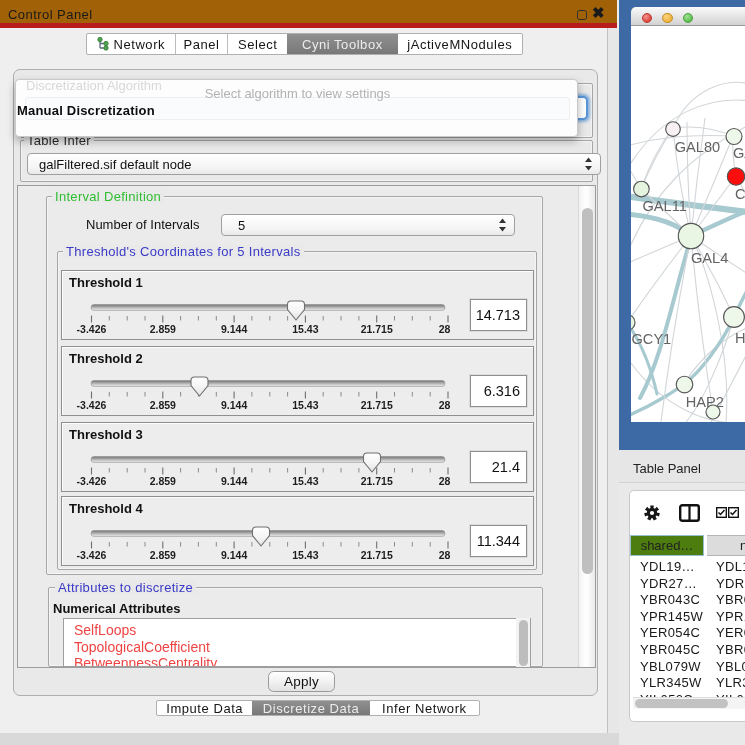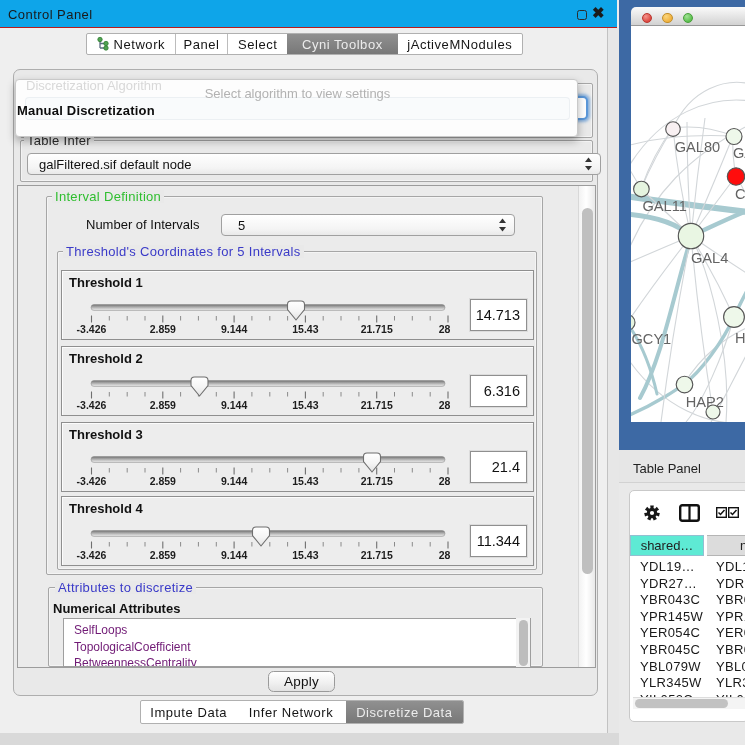--- a/index.html
+++ b/index.html
@@ -1,66 +1,66 @@
 <!DOCTYPE html>
 <html><head><meta charset="utf-8"><style>
 
 *{margin:0;padding:0;box-sizing:border-box}
 html,body{width:745px;height:745px;overflow:hidden;background:#ededed;
  font-family:"Liberation Sans",sans-serif;-webkit-font-smoothing:antialiased}
 .abs{position:absolute}
-#titlebar{position:absolute;left:0;top:0;width:617px;height:28px;background:#0ea5e9;
- border-bottom:1px solid #b91c1c}
+#titlebar{position:absolute;left:0;top:0;width:617px;height:28px;background:#a16207;
+ border-bottom:5px solid #b91c1c}
 #titlebar .t{position:absolute;left:8px;top:7px;font-size:13px;letter-spacing:0.45px;color:#1a1a1a}
 #floaticon{position:absolute;left:577px;top:10px;width:10px;height:10px;border:1.6px solid #2c2c2c;border-radius:2.5px}
 #closeicon{position:absolute;left:592px;top:4px;font-size:15px;font-weight:bold;color:#1a1a1a}
 #winbody{position:absolute;left:0;top:28px;width:608px;height:705px;background:#efefef;border-right:1px solid #c2c2c2}
 #deskr{position:absolute;left:608px;top:28px;width:11px;height:705px;background:#e7e7e7}
 #deskb{position:absolute;left:0;top:733px;width:619px;height:12px;background:#d9d9d9}
 .seg{position:absolute;background:#fff;border:1px solid #b0b0b0;display:flex;align-items:center}
 .seg .s{height:100%;display:flex;align-items:center;justify-content:center;font-size:13px;letter-spacing:0.55px;color:#151515;position:relative}
 .seg .sep{width:1px;height:100%;background:#bcbcbc}
 .seg .dark{background:linear-gradient(#909090,#787878);color:#ececec}
 #toptabs{left:86px;top:33px;width:437px;height:22px;border-radius:2px;overflow:hidden}
-#bottabs{left:140px;top:700px;width:324px;height:24px;border-radius:2px;overflow:hidden}
+#bottabs{left:156px;top:700px;width:324px;height:16px;border-radius:2px;overflow:hidden}
 #content{position:absolute;left:13px;top:69px;width:585px;height:627px;background:#e9e9e9;
  border:1px solid #aeaeae;border-radius:7px}
 .group{position:absolute;border:1px solid #a6a6a6;border-radius:2px;box-shadow:inset 0 0 0 1px rgba(255,255,255,.45)}
 .gtitle{position:absolute;font-size:13px;letter-spacing:0.3px;color:#2b2b2b;background:#e9e9e9;padding:0 3px;line-height:13px}
 .combo{position:absolute;height:22px;background:linear-gradient(#ffffff,#f4f4f4 70%,#e9e9e9);
  border:1px solid #a0a0a0;border-radius:4px;display:flex;align-items:center}
 .combo .ctext{font-size:13px;color:#111;white-space:nowrap}
 .combo .carr{position:absolute;right:7px;top:3px}
 #scrollpane{position:absolute;left:17px;top:185px;width:579px;height:483px;background:#ebebeb;border:1px solid #9c9c9c}
 #vtrack{position:absolute;left:578px;top:186px;width:17px;height:481px;background:linear-gradient(to right,#f2f2f2,#ffffff 45%,#e9e9e9);border-left:1px solid #d8d8d8}
 #vthumb{position:absolute;left:581.5px;top:208px;width:11px;height:366px;background:#bfbfbf;border-radius:5.5px}
 .tbox{position:absolute;left:61px;width:473px;height:70px;background:#ededed;border:1px solid #8f8f8f;box-shadow:inset 1px 1px 0 rgba(255,255,255,.8)}
 .ttitle{position:absolute;left:7px;top:4px;font-size:13px;font-weight:bold;color:#111}
 .tval{position:absolute;left:408px;top:28px;width:57px;height:32px;background:#fff;border:1px solid #8f8f8f;
  box-shadow:0 0 0 1px #dcdcdc;font-size:14.5px;color:#111;text-align:right;line-height:30px;padding-right:6px}
 .blue{color:#3a3ac8}
 .green{color:#2fbe2f}
 #alist{position:absolute;left:63px;top:618px;width:468px;height:49px;background:#fff;border:1px solid #9e9e9e;overflow:hidden}
-#alist .li{font-size:12px;color:#701a75;line-height:16.5px;padding-left:10px;white-space:nowrap}
+#alist .li{font-size:14px;color:#ef4444;line-height:16.5px;padding-left:10px;white-space:nowrap}
 #ltrack{position:absolute;left:516px;top:618px;width:14px;height:49px;background:#f3f3f3}
 #lthumb{position:absolute;left:518.5px;top:620px;width:9px;height:46px;background:#bdbdbd;border-radius:4.5px}
 #applybtn{position:absolute;left:268px;top:671px;width:67px;height:21px;background:linear-gradient(#ffffff,#efefef 60%,#e2e2e2);
  border:1px solid #9a9a9a;border-radius:5.5px;font-size:13.5px;letter-spacing:0.2px;color:#111;text-align:center;line-height:19px}
 #popup{position:absolute;left:15px;top:79px;width:563px;height:58px;background:#fdfdfd;border:1px solid #c9c9c9;
  border-radius:4px;box-shadow:0 4px 9px rgba(0,0,0,.3);z-index:40}
 #netpanel{position:absolute;left:619px;top:0;width:126px;height:450px;background:#3d69a4}
 #mactitle{position:absolute;left:631px;top:7px;width:114px;height:19px;border-top-left-radius:5px;
  background:linear-gradient(#fafafa,#d2d2d2);border-bottom:1px solid #989898}
 .light{position:absolute;top:12.5px;width:10.5px;height:10.5px;border-radius:50%}
 #canvas{position:absolute;left:631px;top:26px;width:114px;height:396px;background:#fff;overflow:hidden}
 #tablepanel{position:absolute;left:619px;top:450px;width:126px;height:295px;background:#e9e9e9}
 #tptitle{position:absolute;left:619px;top:450px;width:126px;height:33px;background:#e6e6e6;border-bottom:1px solid #d2d2d2}
 #tptitle span{position:absolute;left:14px;top:11px;font-size:13px;color:#222}
 #tcontainer{position:absolute;left:629px;top:490px;width:120px;height:232px;background:#fff;border:1px solid #c9c9c9;border-radius:5px}
-#thead1{position:absolute;left:630px;top:535px;width:74px;height:21px;background:#5eead4;border:1px solid #93bfd1;
+#thead1{position:absolute;left:630px;top:535px;width:74px;height:21px;background:#4d7c0f;border:1px solid #93bfd1;
  font-size:13px;color:#222;text-align:center;line-height:20px}
 #thead2{position:absolute;left:707px;top:535px;width:38px;height:21px;background:#dcdcdc;border-top:1px solid #b5b5b5;border-bottom:1px solid #b5b5b5;overflow:hidden}
 #trows{position:absolute;left:633px;top:556px;width:112px;height:141px;overflow:hidden;background:#fff}
 .trow{position:absolute;left:0;width:112px;height:17px;font-size:13px;letter-spacing:0.35px;color:#191919}
 .trow .c1{position:absolute;left:7px;top:3px;white-space:nowrap}
 .trow .c2{position:absolute;left:83px;top:3px;white-space:nowrap}
 #htrack{position:absolute;left:633px;top:697px;width:112px;height:12px;background:#f4f4f4;border-top:1px solid #ddd}
 #hthumb{position:absolute;left:635px;top:698.5px;width:93px;height:9px;background:#c2c2c2;border-radius:4.5px}
 </style></head><body>
 
@@ -317,22 +317,22 @@
 <div id="alist" style="z-index:3">
     <div class="li" style="padding-top:3px">SelfLoops</div>
     <div class="li">TopologicalCoefficient</div>
     <div class="li">BetweennessCentrality</div>
   </div>
 <div id="ltrack" style="z-index:3"></div>
 <div id="lthumb" style="z-index:4"></div>
 <div id="applybtn">Apply</div>
 <div id="bottabs" class="seg">
     <div class="s" style="width:96px">Impute Data</div>
+    <div class="s dark" style="width:118px">Discretize Data</div>
     <div class="s" style="width:110px">Infer Network</div>
-    <div class="s dark" style="width:118px">Discretize Data</div>
   </div>
 <div id="popup">
     <div class="abs" style="left:10px;top:-2px;font-size:13px;color:#d8d8d8;white-space:nowrap">Discretization Algorithm</div>
     <div class="abs" style="left:9px;top:17px;width:545px;height:23px;border:1px solid rgba(168,182,200,.16);border-radius:4px;background:rgba(243,247,250,.4)"></div>
     <div class="abs" style="left:0;top:6px;width:563px;text-align:center;font-size:13px;color:#b2b2b2">Select algorithm to view settings</div>
     <div class="abs" style="left:1px;top:23px;font-size:13px;font-weight:bold;letter-spacing:0.2px;color:#0d0d0d">Manual Discretization</div>
   </div>
 <div id="netpanel"></div>
 <div id="mactitle"></div>
 <div class="light" style="left:641.5px;background:radial-gradient(circle at 35% 30%,#f4948c,#dd4941 70%);border:1px solid #b8352e"></div>

